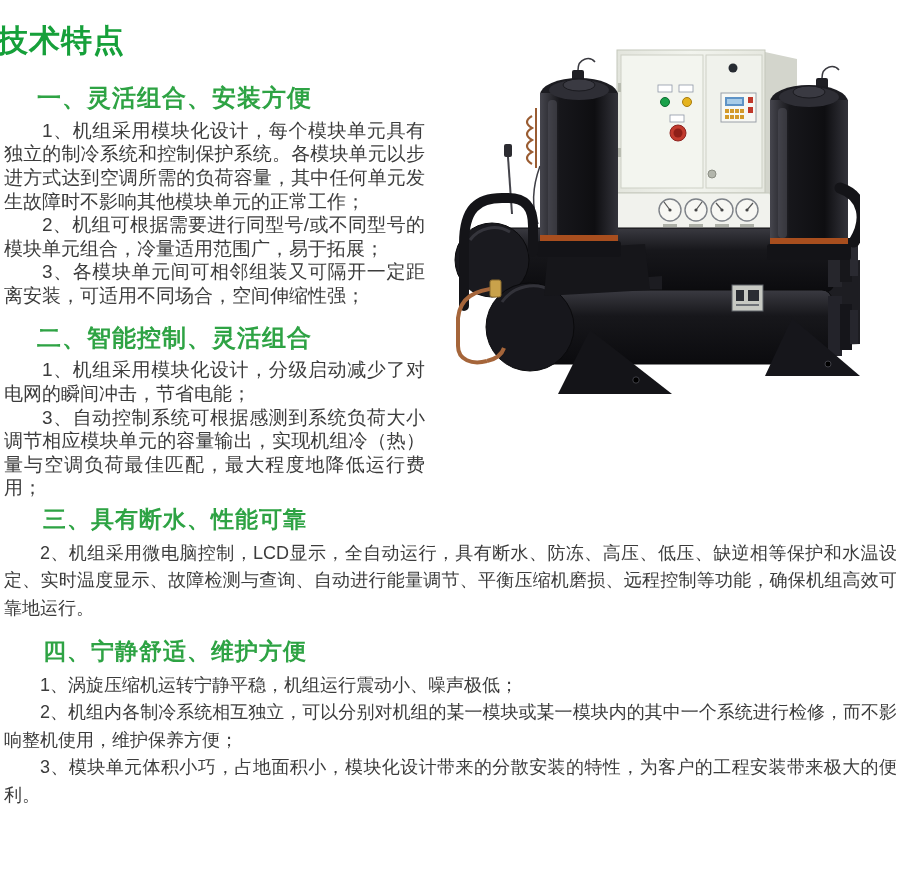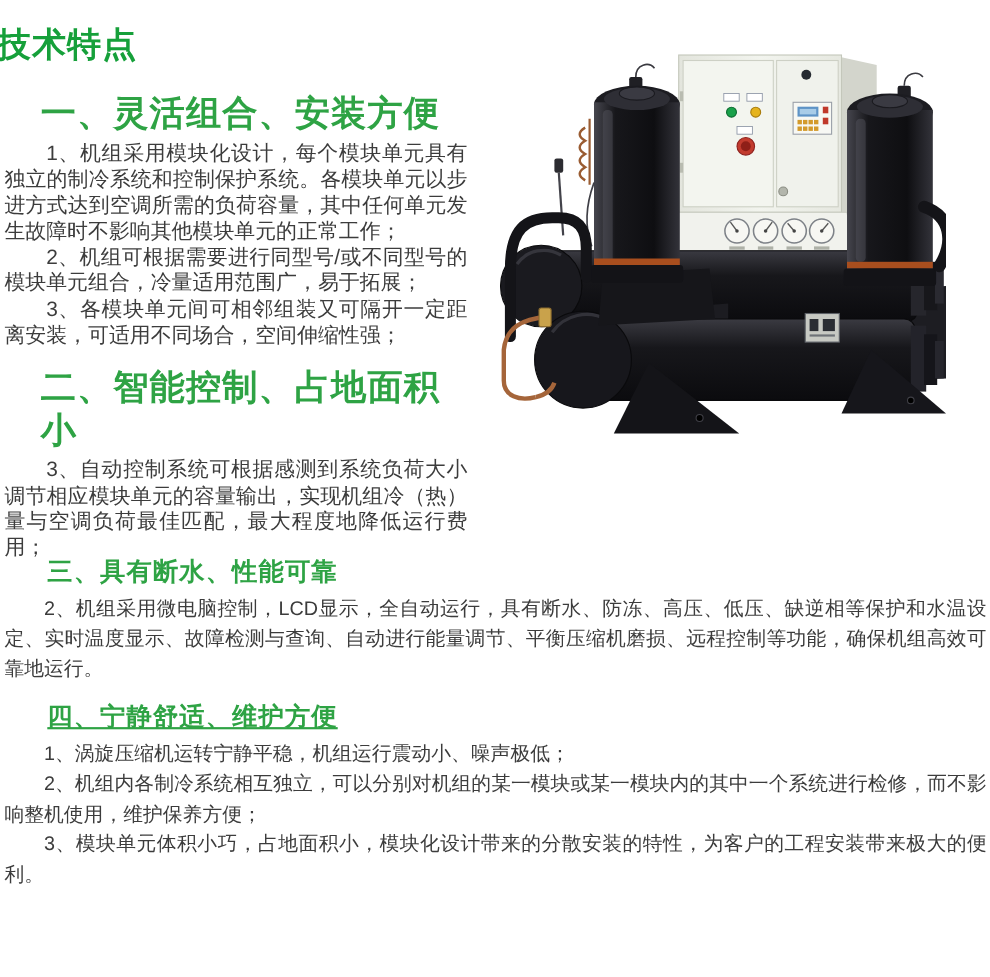--- a/index.html
+++ b/index.html
@@ -16,27 +16,27 @@
   .page-title{
     position:absolute;left:-3px;top:20px;margin:0;
     font-size:31px;font-weight:bold;letter-spacing:1px;
     color:var(--title-green,#16a03a);
   }
 
   .left-col{position:absolute;left:4px;top:84px;width:421px;}
   .wide-col{position:absolute;left:4px;top:494px;width:893px;}
 
   h2.sec{
-    margin:0 0 6px 0;font-size:32px;line-height:1.2;font-weight:bold;
+    margin:0 0 6px 0;font-size:24px;line-height:1.2;font-weight:bold;
     color:var(--heading-green,#2ea344);padding-left:33px;letter-spacing:1px;
   }
   .wide-col h2.sec{font-size:23px;padding-left:39px;}
   h2.sec.gap{margin-top:16px;}
   .wide-col h2.sec.first{margin-top:12px;}
-  .wide-col h2.sec.gap{text-decoration:underline;}
+  .wide-col h2.sec.gap{}
 
   p.body{
     margin:0;color:var(--body-text,#3c3c3c);
     font-size:19px;line-height:23.6px;
     text-align:justify;text-indent:2em;
   }
   .wide-col p.body{font-size:18px;line-height:27.5px;}
 
   figure.photo{
     position:absolute;left:440px;top:38px;width:420px;height:360px;margin:0;padding:0;
@@ -49,21 +49,22 @@
 <div class="page">
 
   <h1 class="page-title">技术特点</h1>
 
   <div class="left-col">
     <h2 class="sec">一、灵活组合、安装方便</h2>
     <p class="body">1、机组采用模块化设计，每个模块单元具有独立的制冷系统和控制保护系统。各模块单元以步进方式达到空调所需的负荷容量，其中任何单元发生故障时不影响其他模块单元的正常工作；</p>
     <p class="body">2、机组可根据需要进行同型号/或不同型号的模块单元组合，冷量适用范围广，易于拓展；</p>
     <p class="body">3、各模块单元间可相邻组装又可隔开一定距离安装，可适用不同场合，空间伸缩性强；</p>
 
-    <h2 class="sec gap">二、智能控制、占地面积小</h2>
+    <h2 class="sec gap">二、智能控制、灵活组合</h2>
+    <p class="body">1、机组采用模块化设计，分级启动减少了对电网的瞬间冲击，节省电能；</p>
     <p class="body">3、自动控制系统可根据感测到系统负荷大小调节相应模块单元的容量输出，实现机组冷（热）量与空调负荷最佳匹配，最大程度地降低运行费用；</p>
   </div>
 
   <figure class="photo">
     <svg viewBox="0 0 420 360" xmlns="http://www.w3.org/2000/svg">
       <defs>
         <linearGradient id="gBody" x1="0" y1="0" x2="1" y2="0">
           <stop offset="0" stop-color="#46464e"></stop>
           <stop offset="0.25" stop-color="#17171b"></stop>
           <stop offset="0.7" stop-color="#0e0e11"></stop>

